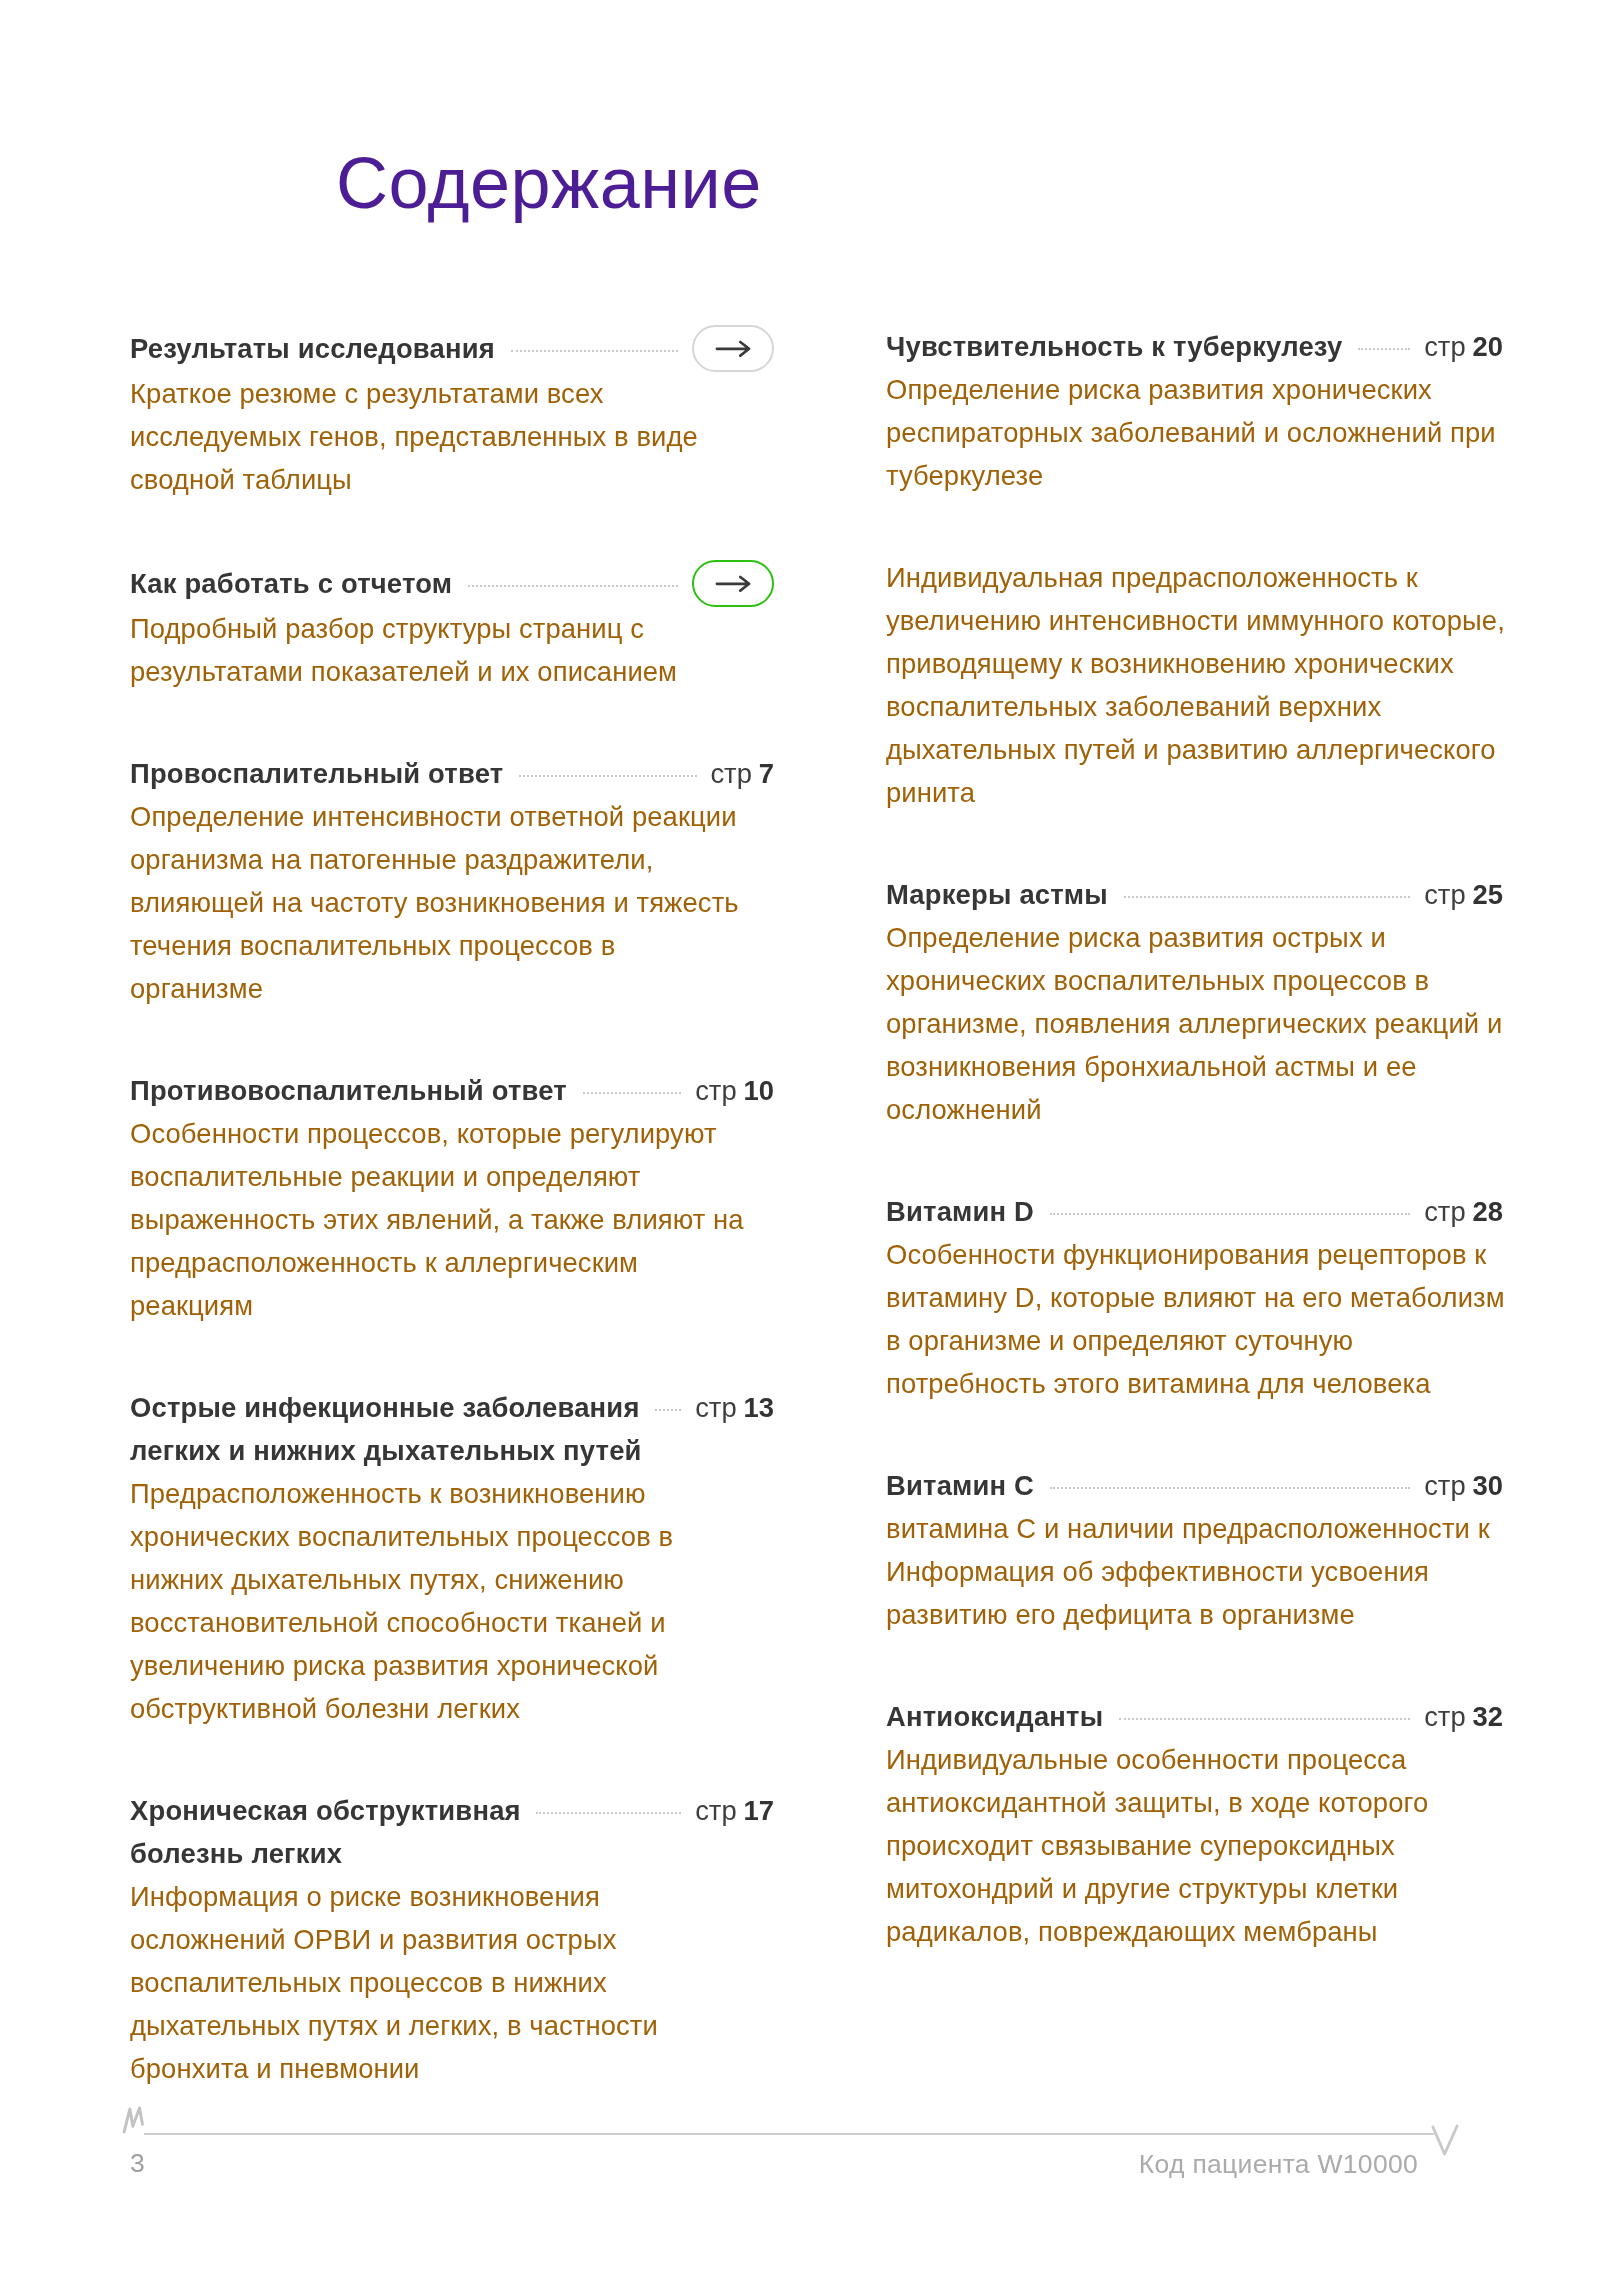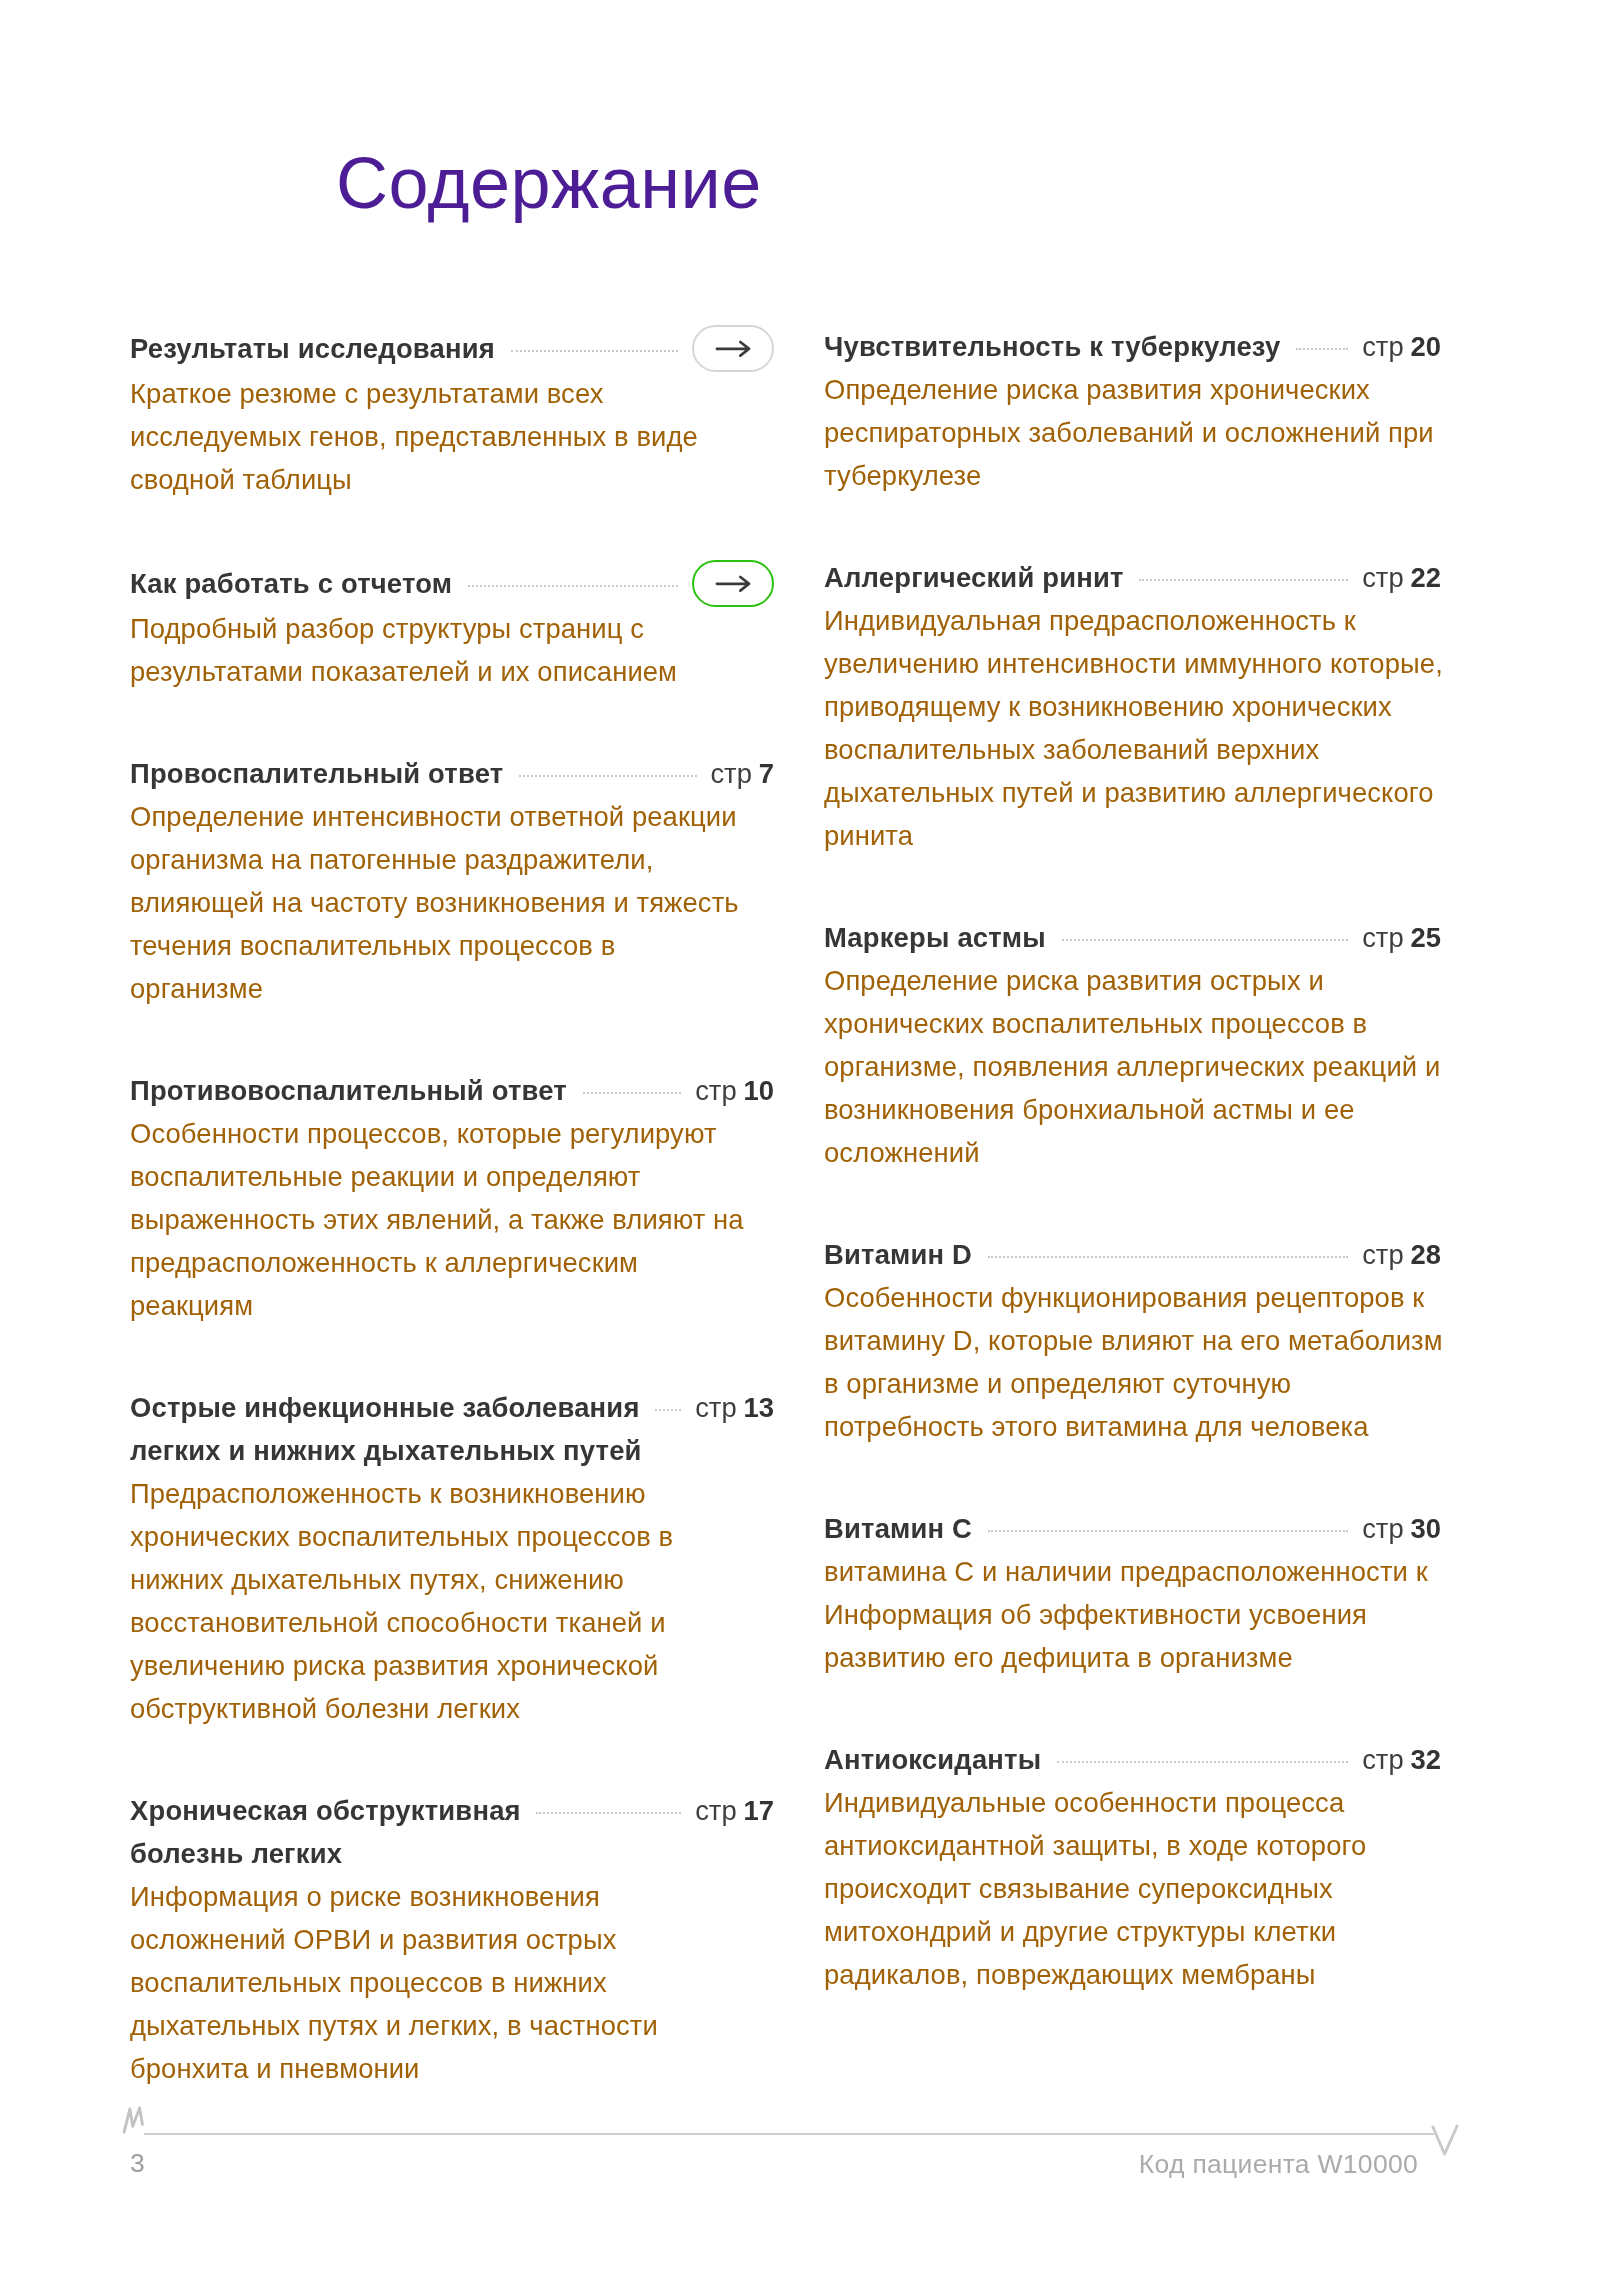--- a/index.html
+++ b/index.html
@@ -5,21 +5,21 @@
   html,body{margin:0;padding:0;}
   body{
     width:1621px;height:2271px;position:relative;background:#ffffff;
     font-family:"Liberation Sans", sans-serif;color:#434343;overflow:hidden;
   }
   .page{position:absolute;inset:0;padding:152px 151px 0 130px;box-sizing:border-box;}
   .doc-title{
     margin:0 0 110px 206px;font-size:72px;font-weight:400;color:#4c1d95;
     letter-spacing:0.5px;line-height:63px;
   }
-  .cols{display:flex;gap:50px;align-items:flex-start;}
+  .cols{display:flex;gap:112px;align-items:flex-start;}
   .col{flex:0 0 auto;}
   .col-left{width:644px;}
   .col-right{width:617px;}
   section.toc-item{margin:0 0 59px 0;}
   .trow{display:flex;align-items:center;min-height:43px;}
   .t{
     font-size:27.4px;font-weight:700;color:#363636;margin:0;line-height:43px;
     white-space:nowrap;letter-spacing:0.2px;
   }
   .t2{margin:0;}
@@ -169,26 +169,20 @@
     </div>
 
     <div class="desc">
             <div>Определение риска развития хронических</div>
             <div>респираторных заболеваний и осложнений при</div>
             <div>туберкулезе</div>
           </div>
   </section>
 
   <section class="toc-item">
-    <div class="trow">
-      <h3 class="t">Аллергический ринит</h3>
-      <span class="leader"></span>
-      <span class="pageref"><span class="pw">стр</span><span class="pn">22</span></span>
-
-    </div>
 
     <div class="desc">
             <div>Индивидуальная предрасположенность к</div>
             <div>увеличению интенсивности иммунного которые,</div>
             <div>приводящему к возникновению хронических</div>
             <div>воспалительных заболеваний верхних</div>
             <div>дыхательных путей и развитию аллергического</div>
             <div>ринита</div>
           </div>
   </section>

